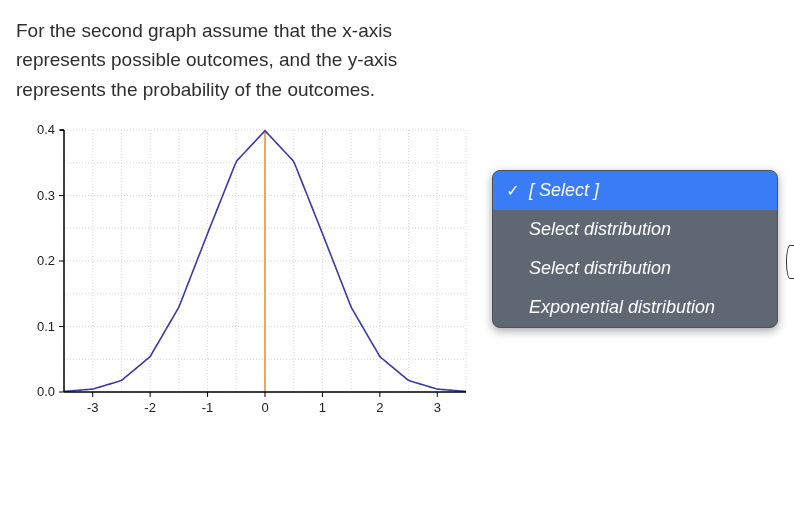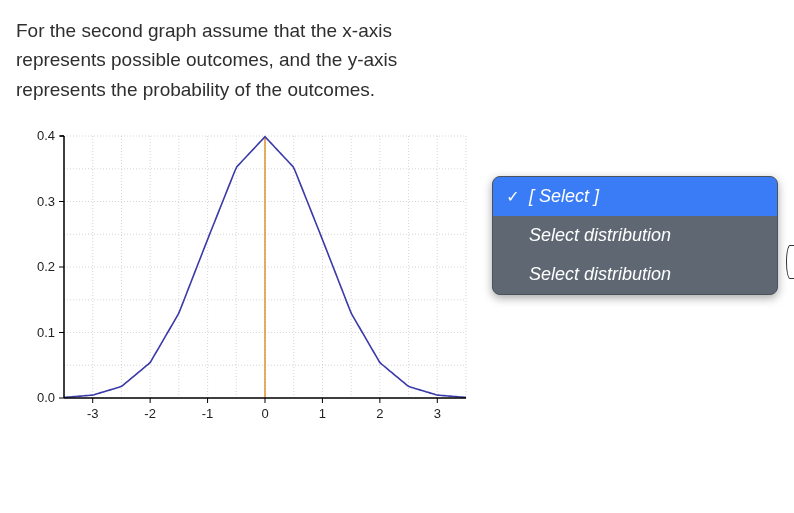--- a/index.html
+++ b/index.html
@@ -9,21 +9,21 @@
     font-family: "Helvetica Neue", Arial, sans-serif;
     color: #333;
     background: #fff;
     width: 794px;
   }
   .question-text {
     font-size: 19px;
     line-height: 1.55;
     color: #2f2f2f;
     max-width: 440px;
-    margin-bottom: 24px;
+    margin-bottom: 18px;
   }
   .chart-row {
     display: flex;
     align-items: flex-start;
     gap: 16px;
   }
   .chart-wrap {
     width: 460px;
     height: 300px;
     position: relative;
@@ -147,17 +147,21 @@
       <span class="label">[ Select ]</span>
     </div>
     <div class="dropdown-item">
       <span class="check"></span>
       <span class="label">Select distribution</span>
     </div>
     <div class="dropdown-item">
       <span class="check"></span>
       <span class="label">Select distribution</span>
     </div>
+    <div class="dropdown-item">
+      <span class="check"></span>
+      <span class="label">Exponential distribution</span>
+    </div>
   </div>
 
 </div>
 
 <div class="partial-indicator"></div>
 
 </body></html>

